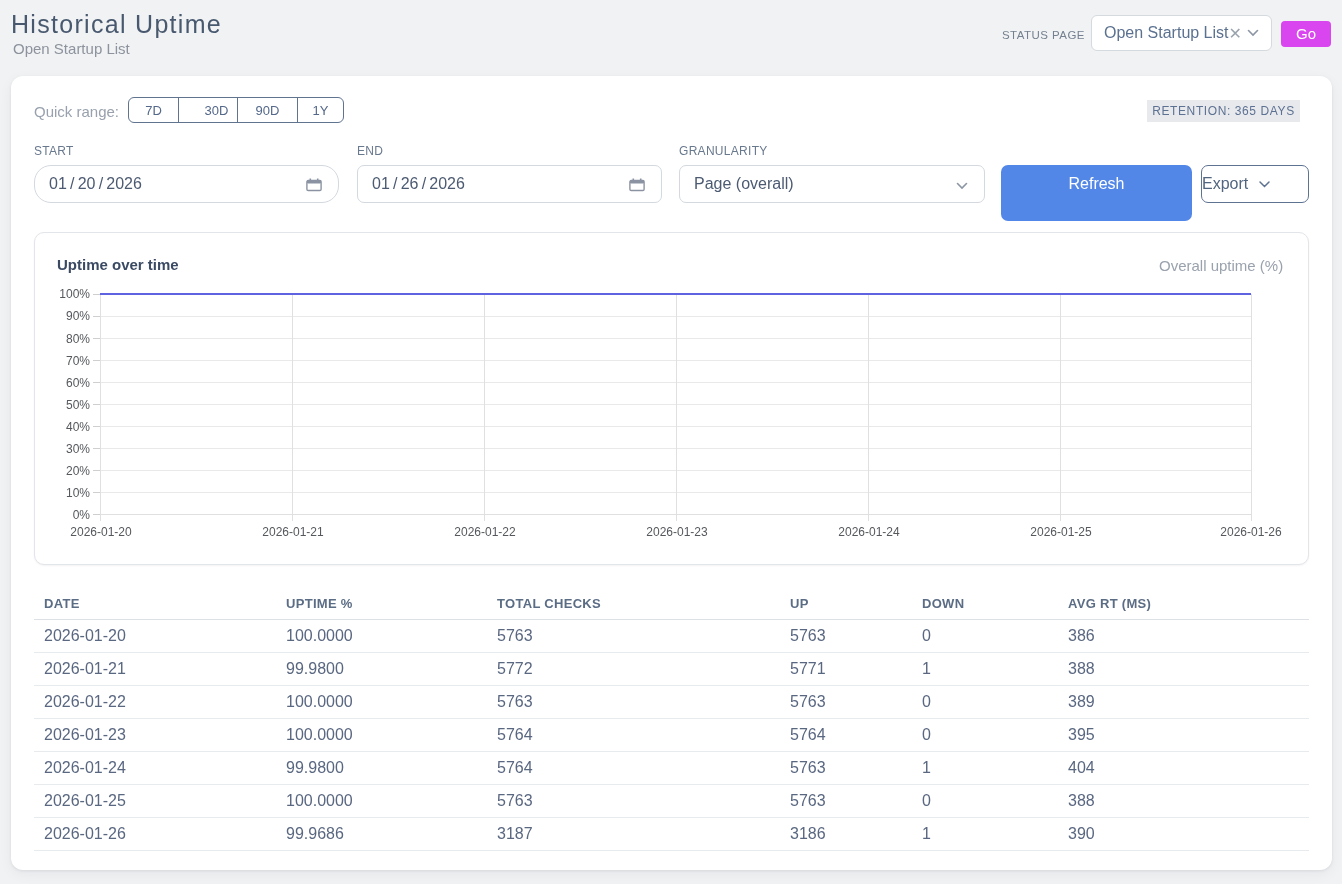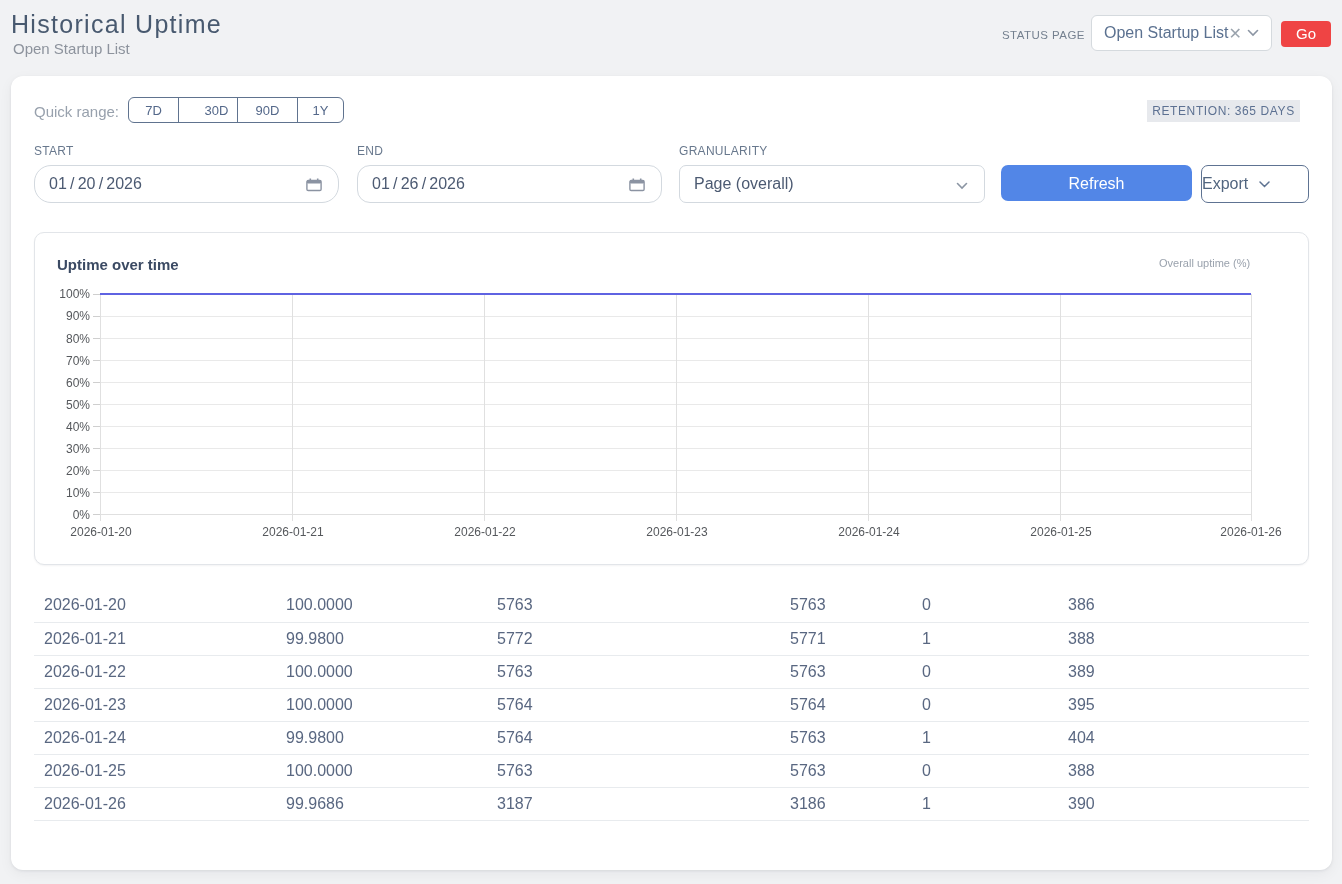--- a/index.html
+++ b/index.html
@@ -7,40 +7,40 @@
 body { background:#f1f2f4; font-family:"Liberation Sans", sans-serif; position:relative; }
 .abs { position:absolute; }
 
 
 .title { left:11px; top:10px; font-size:25px; font-weight:400; color:#48596f; letter-spacing:1.3px; }
 .subtitle { left:13px; top:40px; font-size:15px; color:#8d939d; }
 .sp-label { top:29px; font-size:11.5px; font-weight:400; color:#74808f; letter-spacing:0.45px; white-space:nowrap; }
 .sp-select { left:1091px; top:15px; width:181px; height:36px; background:#fff; border:1px solid #d5dade; border-radius:6px; display:flex; align-items:center; padding:0 12px; white-space:nowrap; }
 .sp-select .txt { font-size:16px; color:#5b7190; }
 .sp-select .x { font-size:16px; color:#9aa3ad; margin-left:0; }
-.go-btn { left:1281px; top:21px; width:50px; height:26px; background:#ef4444; border-radius:4px; color:#fff; font-size:15px; text-align:center; line-height:26px; }
+.go-btn { left:1281px; top:21px; width:50px; height:26px; background:#d946ef; border-radius:4px; color:#fff; font-size:15px; text-align:center; line-height:26px; }
 
 
 .card { left:11px; top:76px; width:1321px; height:794px; background:#fff; border-radius:12px; box-shadow:0 1px 3px rgba(16,24,40,.08), 0 4px 14px rgba(16,24,40,.05); }
 
 .qr-label { left:34px; top:103px; font-size:15px; color:#98a1ad; }
 .seg { left:128px; top:97px; height:26px; display:flex; border:1px solid #60738f; border-radius:6px; overflow:hidden; background:#fff;text-align:center; }
 .seg div { font-size:13px; color:#54688a; display:flex; align-items:center; justify-content:center; border-left:1px solid #60738f; }
 .seg div:first-child { border-left:none; }
 .badge { left:1147px; top:100px; width:153px; height:22px; background:#e7e9ed; border-radius:0; font-size:12px; font-weight:400; color:#5d7192; letter-spacing:0.6px; text-align:center; line-height:22px; }
 
 .flabel { font-size:12px; color:#68788d; letter-spacing:0.3px; }
 .input { height:38px; background:#fff; border:1px solid #d3d9df; border-radius:7px; display:flex; align-items:center; font-size:16px; color:#4c5a72; padding-left:14px; position:absolute; }
-.btn-refresh { left:1001px; top:165px; width:191px; height:36px; background:#5286e7; border-radius:7px; color:#fff; font-size:16px; text-align:center; line-height:38px; }
+.btn-refresh { left:1001px; top:165px; width:191px; height:56px; background:#5286e7; border-radius:7px; color:#fff; font-size:16px; text-align:center; line-height:38px; }
 .btn-export { left:1201px; top:165px; width:108px; height:38px; background:#fff; border:1px solid #5e7392; border-radius:7px; color:#51657f; font-size:16px; text-align:left; line-height:36px; }
 
 
 .chart-card { left:34px; top:232px; width:1275px; height:333px; background:#fff; border:1px solid #e2e5e9; border-radius:10px; box-shadow:0 1px 2px rgba(16,24,40,.05); }
 .chart-title { left:57px; top:256px; font-size:15px; font-weight:700; color:#3b4a63; }
-.chart-right { left:1159px; top:257px; font-size:11px; color:#9aa2ad; }
+.chart-right { left:1159px; top:257px; font-size:15px; color:#9aa2ad; }
 
 
 table.data { position:absolute; left:34px; top:589px; width:1275px; border-collapse:collapse; table-layout:fixed; }
 table.data th { font-size:13px; font-weight:700; color:#5b6c85; letter-spacing:0.3px; text-align:left; padding:0 0 0 10px; height:30px; border-bottom:1px solid #dde1e6; }
 table.data td { font-size:16px; color:#596781; padding:0 0 0 10px; height:33px; border-bottom:1px solid #e8ebee; }
 </style>
 </head>
 <body>
   <div class="abs title">Historical Uptime</div>
   <div class="abs subtitle">Open Startup List</div>
@@ -69,21 +69,21 @@
   <div class="abs flabel" style="left:357px; top:144px;">END</div>
   <div class="abs flabel" style="left:679px; top:144px;">GRANULARITY</div>
 
   <div class="input" style="left:34px; top:165px; width:305px;border-radius:17px;">01 / 20 / 2026
     <svg class="abs" style="right:16px; top:11px;" width="16" height="16" viewBox="0 0 16 16">
       <path fill="#8b93a2" d="M3.5 1.5 h1.6 v2 h-1.6 z M10.9 1.5 h1.6 v2 h-1.6 z"></path>
       <path fill="none" stroke="#8b93a2" stroke-width="1.4" d="M2.2 3.5 h11.6 a1.3 1.3 0 0 1 1.3 1.3 v7.4 a1.3 1.3 0 0 1 -1.3 1.3 h-11.6 a1.3 1.3 0 0 1 -1.3 -1.3 v-7.4 a1.3 1.3 0 0 1 1.3 -1.3 z"></path>
       <rect fill="#8b93a2" x="1" y="3" width="14" height="3.4" rx="1.2"></rect>
     </svg>
   </div>
-  <div class="input" style="left:357px; top:165px; width:305px;border-radius:13px;">01 / 26 / 2026
+  <div class="input" style="left:357px; top:165px; width:305px;">01 / 26 / 2026
     <svg class="abs" style="right:16px; top:11px;" width="16" height="16" viewBox="0 0 16 16">
       <path fill="#8b93a2" d="M3.5 1.5 h1.6 v2 h-1.6 z M10.9 1.5 h1.6 v2 h-1.6 z"></path>
       <path fill="none" stroke="#8b93a2" stroke-width="1.4" d="M2.2 3.5 h11.6 a1.3 1.3 0 0 1 1.3 1.3 v7.4 a1.3 1.3 0 0 1 -1.3 1.3 h-11.6 a1.3 1.3 0 0 1 -1.3 -1.3 v-7.4 a1.3 1.3 0 0 1 1.3 -1.3 z"></path>
       <rect fill="#8b93a2" x="1" y="3" width="14" height="3.4" rx="1.2"></rect>
     </svg>
   </div>
   <div class="input" style="left:679px; top:165px; width:306px;">Page (overall)
     <svg class="abs" style="right:16px; top:16px;" width="12" height="8" viewBox="0 0 12 8">
       <path d="M1.5 1.5 L6 6 L10.5 1.5" stroke="#8b95a3" stroke-width="1.6" fill="none" stroke-linecap="round"></path>
     </svg>
@@ -163,20 +163,28 @@
   <table class="data">
     <colgroup>
       <col style="width:242px">
       <col style="width:211px">
       <col style="width:293px">
       <col style="width:132px">
       <col style="width:146px">
       <col>
     </colgroup>
     <tbody>
+      <tr>
+        <th>DATE</th>
+        <th>UPTIME %</th>
+        <th>TOTAL CHECKS</th>
+        <th>UP</th>
+        <th>DOWN</th>
+        <th>AVG RT (MS)</th>
+      </tr>
     <tr>
         <td>2026-01-20</td>
         <td>100.0000</td>
         <td>5763</td>
         <td>5763</td>
         <td>0</td>
         <td>386</td>
       </tr>
     <tr>
         <td>2026-01-21</td>

